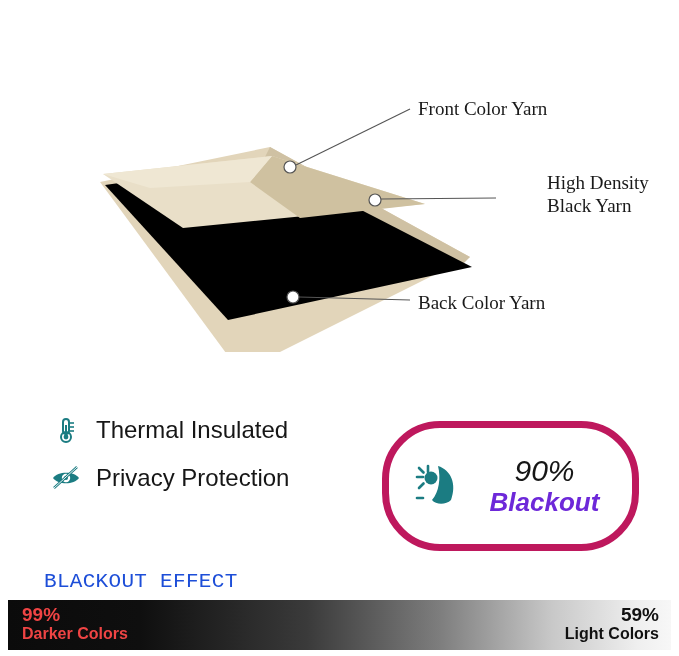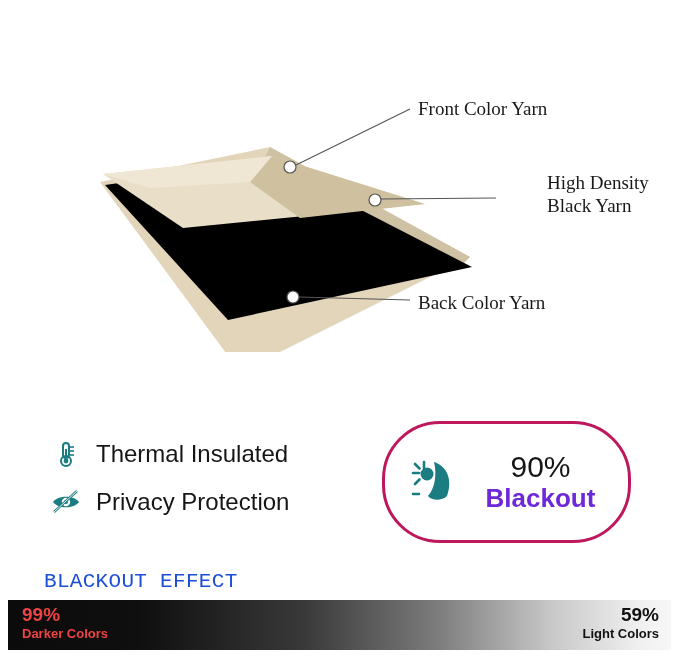--- a/index.html
+++ b/index.html
@@ -52,21 +52,21 @@
     white-space: pre-line;
   }
   .lbl-front { left: 418px; top: 45px; }
   .lbl-mid   { left: 504px; top: 119px; margin-left: 43px; }
   .lbl-back  { left: 418px; top: 239px; }
 
   
   .features {
     position: absolute;
     left: 50px;
-    top: 432px;
+    top: 408px;
     width: 330px;
   }
   .feature-row {
     display: flex;
     align-items: center;
     height: 44px;
     margin-bottom: 4px;
   }
   .feature-icon {
     width: 32px;
@@ -84,25 +84,26 @@
     white-space: nowrap;
   }
 
   
   .badge {
     position: absolute;
     left: 382px;
     top: 421px;
     width: 243px;
     height: 116px;
-    border: 3px solid #be185d;
+    border: 7px solid #be185d;
     border-radius: 58px;
     background: #ffffff;
     display: flex;
     align-items: center;
+    font-style: italic;
   }
   .badge-icon {
     margin-left: 22px;
     width: 56px;
     height: 56px;
     flex: 0 0 56px;
   }
   .badge-text {
     flex: 1;
     text-align: center;
@@ -155,21 +156,21 @@
     text-align: right;
   }
   .bar-pct {
     font-family: "Liberation Sans", sans-serif;
     font-size: 19px;
     font-weight: bold;
     line-height: 22px;
   }
   .bar-sub {
     font-family: "Liberation Sans", sans-serif;
-    font-size: 13px;
+    font-size: 16px;
     font-weight: bold;
     line-height: 16px;
   }
 </style>
 </head>
 <body>
 
 <div id="root">
 
 

